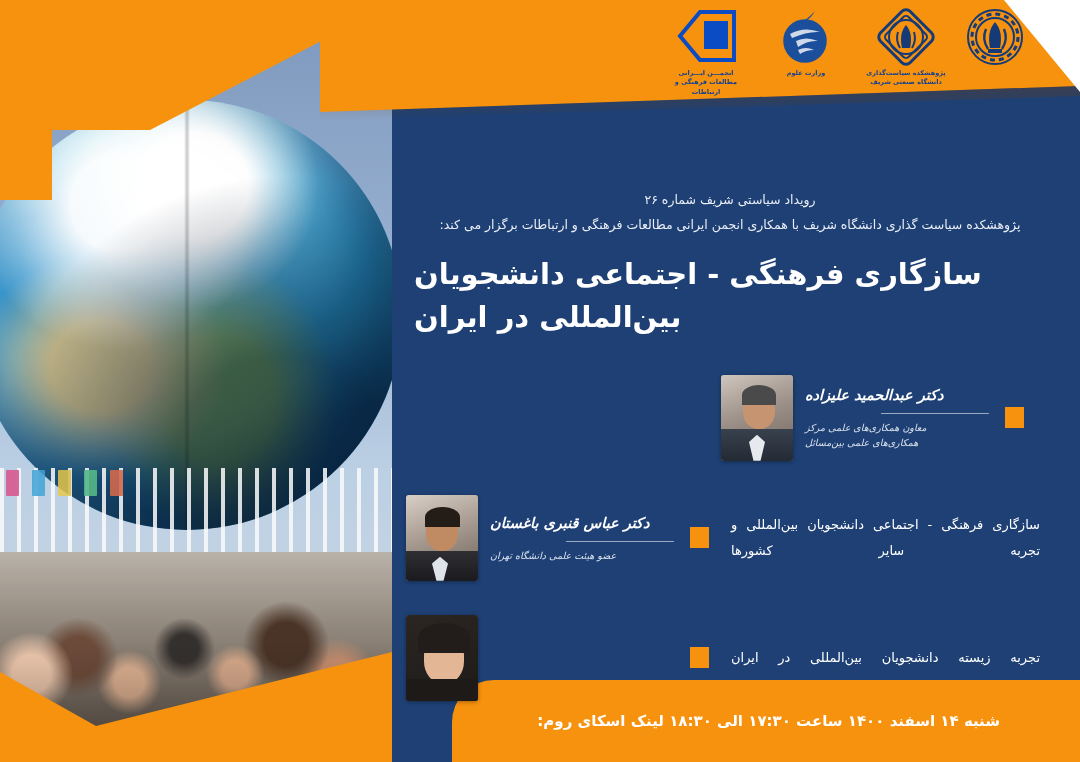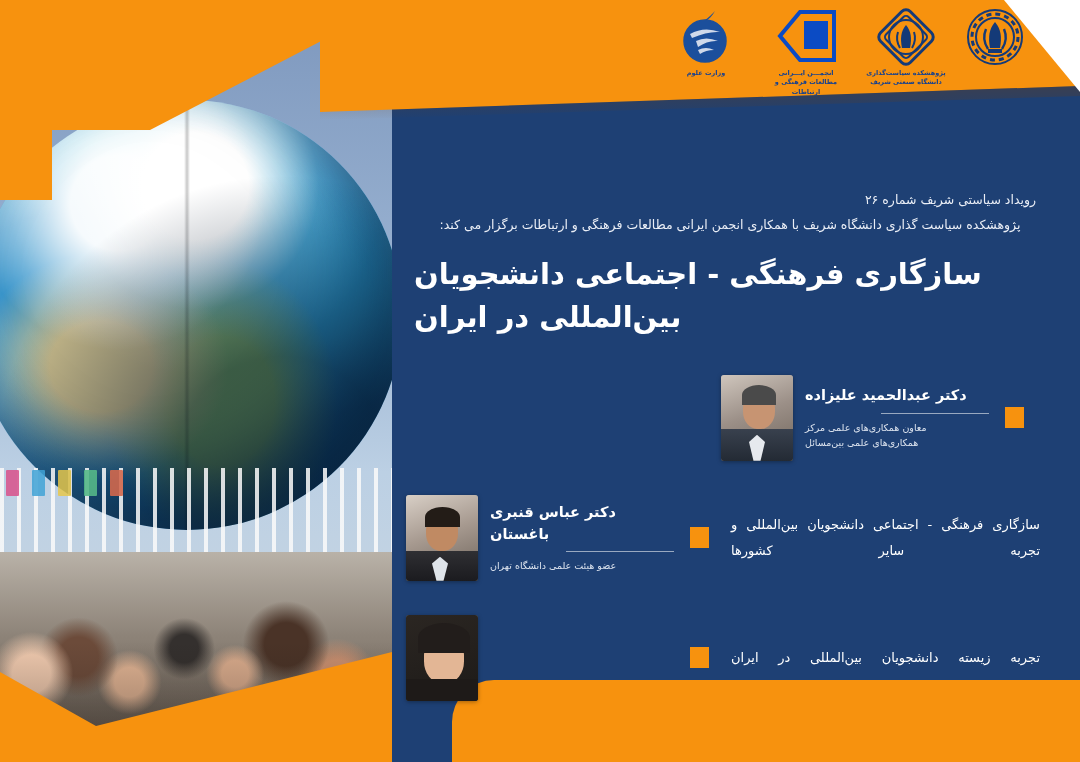--- a/index.html
+++ b/index.html
@@ -119,39 +119,40 @@
     text-align:center; font-weight:bold; direction:rtl; letter-spacing:-.2px;
   }
   .logo-caption .cap2{ display:block; }
 
   
   .content{
     position:absolute; right:0; top:120px; width:700px; z-index:5;
     direction:rtl; color:#ffffff;
   }
   .eyebrow{
-    font-size:12.5px; color:#eaeef6; padding:0 44px;
+    text-align:center; font-size:12.5px; color:#eaeef6; padding:0 44px;
     margin-top:72px; letter-spacing:.1px;
   }
   .organizer{
     text-align:center; font-size:12.5px; color:#eaeef6; padding:0 44px;
     margin-top:9px; line-height:1.5;
   }
   .title{
     text-align:left; font-size:29px; font-weight:bold; color:#ffffff;
     padding:0 34px; margin-top:18px; line-height:1.5; letter-spacing:.2px;
   }
 
   
   .rows{ margin-top:26px; padding:0 40px 0 26px; }
   .row{ display:flex; align-items:center; min-height:104px; margin-bottom:16px; }
 
   .speaker{
     display:flex; align-items:center; gap:12px; width:268px; flex-shrink:0;
     justify-content:flex-end;
+    font-style:italic;
   }
   .speaker-text{ text-align:left; flex:1; }
   .sp-name{ font-size:14.5px; font-weight:bold; color:#ffffff; line-height:1.5; }
   .sp-rule{
     height:1px; background:rgba(255,255,255,.55); margin:6px 0 6px auto; width:108px;
   }
   .sp-role{ font-size:9.5px; color:#dde4ef; line-height:1.6; }
 
   .photo{
     width:72px; height:86px; flex-shrink:0; border-radius:3px; overflow:hidden;
@@ -204,44 +205,44 @@
 
   <div class="orange-left-bar"></div>
   <div class="orange-top-wedge2"></div>
   <div class="orange-band-right"></div>
   <div class="orange-band-shadow"></div>
   <div class="white-corner"></div>
   <div class="orange-bottom-chevron"></div>
   <div class="orange-bottom-bar"></div>
 
   <div class="logo-row">
+
+    <div class="logo">
+      <svg width="64" height="58" viewBox="0 0 64 58">
+        <path d="M26 4 L60 4 L60 52 L26 52 L6 28 Z" fill="none" stroke="#0b4bc4" stroke-width="4"></path>
+        <rect x="30" y="13" width="24" height="28" fill="#0b4bc4"></rect>
+      </svg>
+      <div class="logo-caption">
+        <span>انجمـــن ایـــرانی</span>
+        <span class="cap2">مطالعات فرهنگی و ارتباطات</span>
+      </div>
+    </div>
 
     <div class="logo">
       <svg width="56" height="58" viewBox="0 0 56 58">
         <circle cx="27" cy="33" r="21" fill="#1b4f9c"></circle>
         <path d="M27 12 C30 10 34 6 37 3 C34 8 31 11 28 13 Z" fill="#1b4f9c"></path>
         <path d="M12 26 Q26 18 42 24 Q30 23 14 30 Z" fill="#cfd9ea"></path>
         <path d="M18 33 Q28 28 40 33 Q30 32 20 39 Z" fill="#cfd9ea"></path>
         <path d="M20 42 Q28 38 36 42 Q28 42 22 46 Z" fill="#cfd9ea"></path>
         <ellipse cx="27" cy="33" rx="21" ry="21" fill="none" stroke="#1b4f9c" stroke-width="1.5"></ellipse>
       </svg>
       <div class="logo-caption">
         <span>وزارت علوم</span>
         <span class="cap2"></span>
-      </div>
-    </div>
-
-    <div class="logo">
-      <svg width="64" height="58" viewBox="0 0 64 58">
-        <path d="M26 4 L60 4 L60 52 L26 52 L6 28 Z" fill="none" stroke="#0b4bc4" stroke-width="4"></path>
-        <rect x="30" y="13" width="24" height="28" fill="#0b4bc4"></rect>
-      </svg>
-      <div class="logo-caption">
-        <span>انجمـــن ایـــرانی</span>
-        <span class="cap2">مطالعات فرهنگی و ارتباطات</span>
       </div>
     </div>
 
     <div class="logo">
       <svg width="58" height="58" viewBox="0 0 58 58">
         <g transform="rotate(45 29 29)">
           <rect x="8" y="8" width="42" height="42" rx="6" fill="none" stroke="#143a78" stroke-width="3"></rect>
           <rect x="13" y="13" width="32" height="32" rx="4" fill="none" stroke="#143a78" stroke-width="2"></rect>
         </g>
         <circle cx="29" cy="29" r="17" fill="none" stroke="#143a78" stroke-width="2"></circle>
@@ -331,16 +332,17 @@
             <div class="ph-head" style="width:52px;height:30px;left:12px;top:8px;background:#221d1b;border-radius:50% 50% 0 0;"></div>
             <div class="ph-body" style="height:22px;background:#1e1a18;"></div>
           </div>
         </div>
       </div>
 
     </div>
   </div>
 
   <div class="footer-text">
+    <span>شنبه ۱۴ اسفند ۱۴۰۰ ساعت ۱۷:۳۰ الی ۱۸:۳۰ لینک اسکای روم:</span>
     <span>&nbsp;</span>
   </div>
 
 </div>
 
 </body></html>

